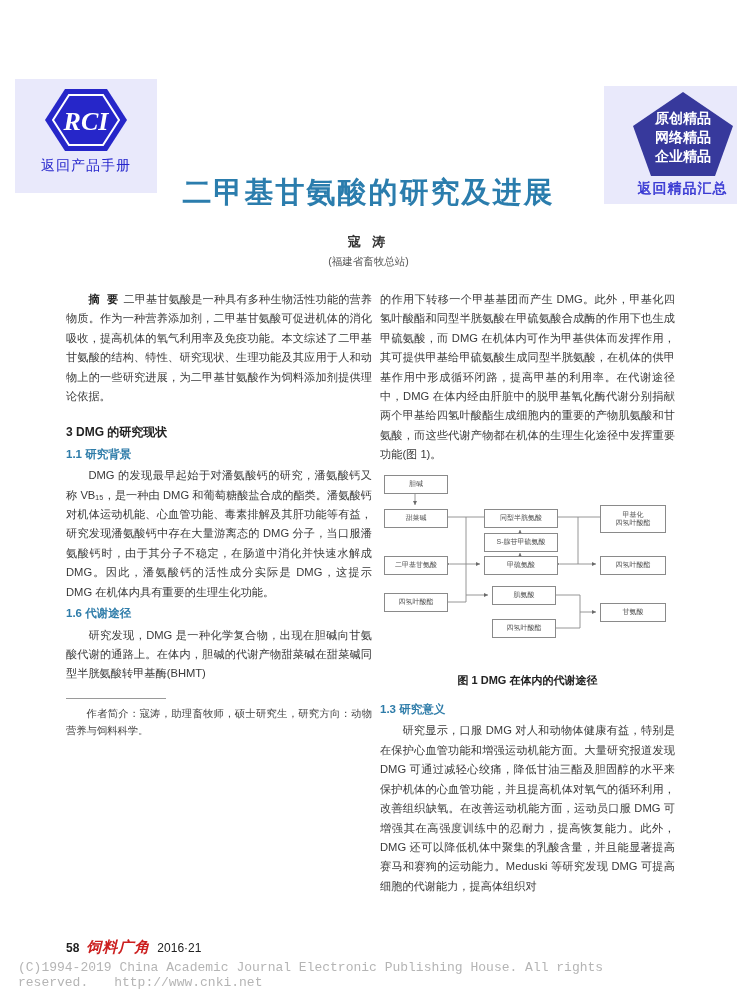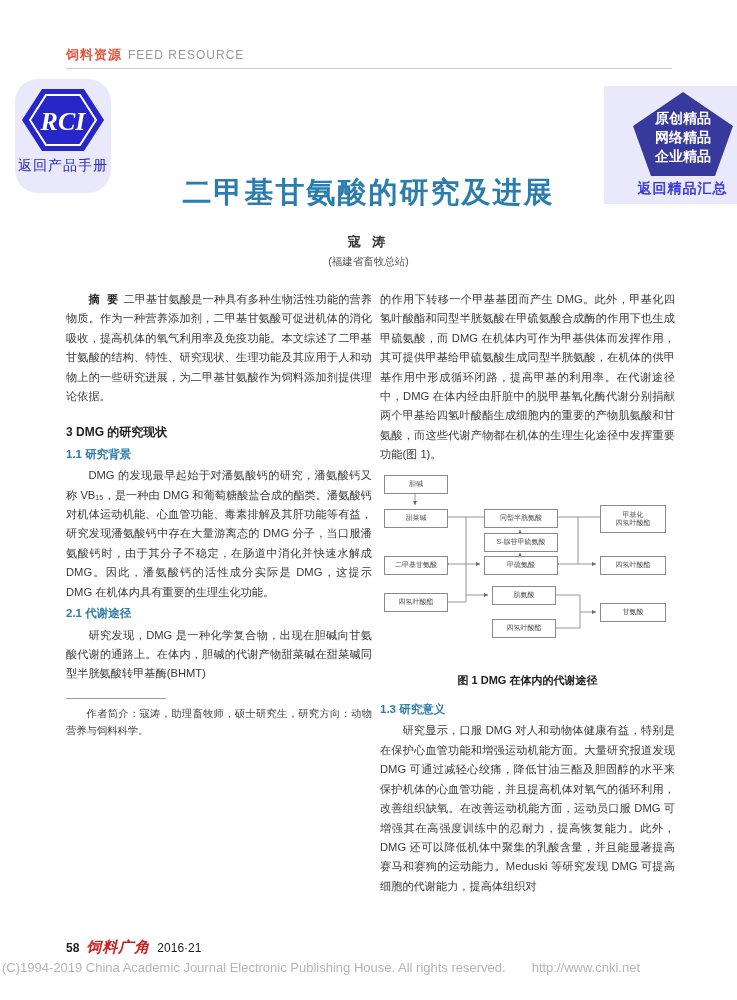--- a/index.html
+++ b/index.html
@@ -7,21 +7,21 @@
         font-family:"Liberation Sans",sans-serif;color:#3a3a3a;overflow:hidden;}
 
   
   .journal-header{position:absolute;left:66px;top:46px;width:606px;border-bottom:1px solid #c9c9c9;
         padding-bottom:4px;font-size:13px;}
   .journal-cn{color:#e4523c;font-weight:bold;letter-spacing:1px;}
   .journal-en{color:#9a9a9a;font-size:12px;margin-left:6px;letter-spacing:1px;}
 
   
   .badge{position:absolute;background:#e9e9fb;display:flex;flex-direction:column;align-items:center;justify-content:flex-start;}
-  .badge-left{left:15px;top:79px;width:96px;height:114px;border-radius:23px;}
+  .badge-left{left:15px;top:79px;width:142px;height:114px;}
   .badge-right{left:604px;top:86px;width:157px;height:118px;}
   .badge-link{color:#2424cc;font-weight:normal;font-size:14px;letter-spacing:1px;cursor:pointer;}
   .hex-wrap{margin-top:8px;}
   .pent-wrap{margin-top:4px;}
   .badge-right .badge-link{font-size:14px;-webkit-text-stroke:0.5px #2424cc;color:#5a5ae0;}
 
   
   .title{position:absolute;left:0;top:173px;width:100%;text-align:center;
         font-size:29px;font-weight:bold;color:#2b7dad;letter-spacing:2px;}
   .author{position:absolute;left:0;top:233px;width:100%;text-align:center;
@@ -47,32 +47,29 @@
   .fig-lines{position:absolute;left:0;top:0;}
   .node{position:absolute;border:1px solid #8a8a8a;background:#fff;color:#555;
         font-size:7px;line-height:8px;display:flex;align-items:center;justify-content:center;
         text-align:center;white-space:pre-line;}
   .fig-caption{font-size:11px;font-weight:bold;color:#222;text-align:center;margin:4px 0 10px 0;text-indent:0;}
 
   
   .page-footer{position:absolute;left:66px;top:938px;font-size:12px;color:#222;display:flex;align-items:baseline;gap:7px;}
   .footer-logo{color:#cc1f1f;font-family:"Liberation Serif",serif;font-weight:bold;font-style:italic;font-size:15px;letter-spacing:1px;}
   .footer-page{font-weight:bold;}
-  .copyright{position:absolute;left:2px;top:960px;width:710px;
-        font-family:Liberation Sans, sans-serif;font-size:13px;color:#b5b5b5;}
+  .copyright{position:absolute;left:18px;top:960px;width:710px;
+        font-family:Liberation Mono, monospace;font-size:13px;color:#b5b5b5;}
   .copyright .url{margin-left:26px;}
 </style>
 </head>
 <body>
 
 <div class="page">
 
-  <div class="journal-header">
-    <span class="journal-cn">饲料资源</span><span class="journal-en">FEED RESOURCE</span>
-  </div>
 
   <div class="badge badge-left">
     <div class="hex-wrap">
       <svg width="86" height="66" viewBox="0 0 86 66">
         <polygon points="22,2 64,2 84,33 64,64 22,64 2,33" fill="#2626c9"></polygon>
         <polygon points="26,8 60,8 76,33 60,58 26,58 10,33" fill="none" stroke="#ffffff" stroke-width="2"></polygon>
         <text x="43" y="43" text-anchor="middle" font-family="Liberation Serif, serif" font-style="italic" font-weight="bold" font-size="26" fill="#ffffff">RCI</text>
       </svg>
     </div>
     <div class="badge-link">返回产品手册</div>
@@ -92,21 +89,21 @@
 
   <div class="title">二甲基甘氨酸的研究及进展</div>
   <div class="author">寇  涛</div>
   <div class="affiliation">(福建省畜牧总站)</div>
 
   <div class="col col-left">
     <p class="abstract"><span class="abs-label">摘  要</span> <span>二甲基甘氨酸是一种具有多种生物活性功能的营养物质。作为一种营养添加剂，二甲基甘氨酸可促进机体的消化吸收，提高机体的氧气利用率及免疫功能。本文综述了二甲基甘氨酸的结构、特性、研究现状、生理功能及其应用于人和动物上的一些研究进展，为二甲基甘氨酸作为饲料添加剂提供理论依据。</span></p>
     <div class="h1">3  DMG 的研究现状</div>
     <div class="h2">1.1  研究背景</div>
     <p class="para">DMG 的发现最早起始于对潘氨酸钙的研究，潘氨酸钙又称 VB₁₅，是一种由 DMG 和葡萄糖酸盐合成的酯类。潘氨酸钙对机体运动机能、心血管功能、毒素排解及其肝功能等有益，研究发现潘氨酸钙中存在大量游离态的 DMG 分子，当口服潘氨酸钙时，由于其分子不稳定，在肠道中消化并快速水解成 DMG。因此，潘氨酸钙的活性成分实际是 DMG，这提示 DMG 在机体内具有重要的生理生化功能。</p>
-    <div class="h2">2.1  代谢途径</div>
+    <div class="h2">1.6  代谢途径</div>
     <p class="para">研究发现，DMG 是一种化学复合物，出现在胆碱向甘氨酸代谢的通路上。在体内，胆碱的代谢产物甜菜碱在甜菜碱同型半胱氨酸转甲基酶(BHMT)</p>
     <hr class="footnote-rule">
     <p class="footnote">作者简介：寇涛，助理畜牧师，硕士研究生，研究方向：动物营养与饲料科学。</p>
   </div>
 
   <div class="col col-right">
     <p class="para noindent">的作用下转移一个甲基基团而产生 DMG。此外，甲基化四氢叶酸酯和同型半胱氨酸在甲硫氨酸合成酶的作用下也生成甲硫氨酸，而 DMG 在机体内可作为甲基供体而发挥作用，其可提供甲基给甲硫氨酸生成同型半胱氨酸，在机体的供甲基作用中形成循环闭路，提高甲基的利用率。在代谢途径中，DMG 在体内经由肝脏中的脱甲基氧化酶代谢分别捐献两个甲基给四氢叶酸酯生成细胞内的重要的产物肌氨酸和甘氨酸，而这些代谢产物都在机体的生理生化途径中发挥重要功能(图 1)。</p>
 
     <div class="figure">
       <svg class="fig-lines" width="300" height="196" viewBox="0 0 300 196">

